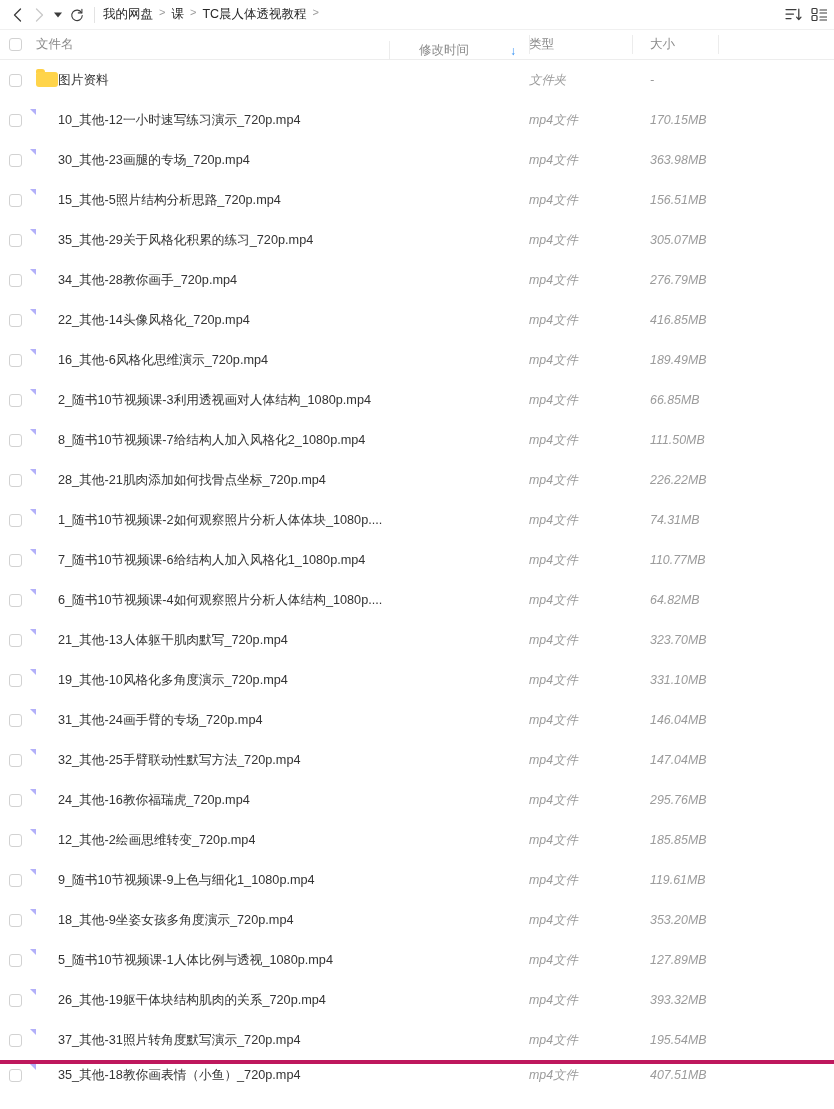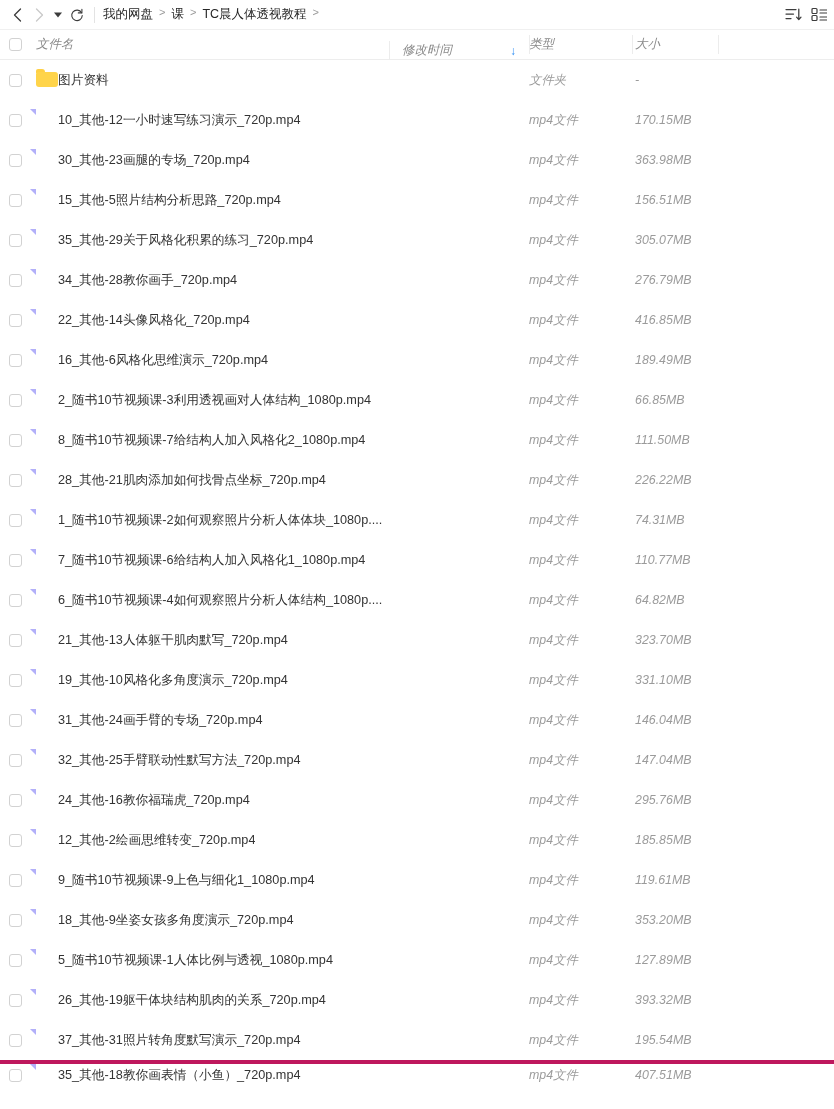--- a/index.html
+++ b/index.html
@@ -67,36 +67,35 @@
 
   .thead {
     display: flex;
     align-items: center;
     height: 31px;
     border-top: 1px solid #f0f0f0;
     border-bottom: 1px solid #ededed;
     font-size: 12.5px;
     color: #8a8a8a;
     background: #fff;
-    font-style: italic;
   }
   .thead .cell { position: relative; height: 31px; display: flex; align-items: center; }
   .col-div::after {
     content: "";
     position: absolute;
     left: 0; top: 6px;
     width: 1px; height: 19px;
     background: #ececec;
   }
 
   .c-check  { width: 28px; padding-left: 9px; flex: none; }
   .c-name   { flex: 1 1 auto; min-width: 0; padding-left: 8px; }
-  .c-time   { width: 140px; flex: none; padding-left: 13px; margin-top: 12px; }
+  .c-time   { width: 140px; flex: none; padding-left: 30px; margin-top: 12px; }
   .c-type   { width: 103px; flex: none; }
-  .c-size   { width: 86px;  flex: none; padding-left: 3px; }
+  .c-size   { width: 86px;  flex: none; padding-left: 18px; }
   .c-tail   { width: 116px; flex: none; }
 
   .sort-arrow {
     position: absolute;
     right: 13px; top: 50%;
     transform: translateY(-50%);
     color: #2f8ef4;
     font-size: 12px;
     line-height: 1;
   }

